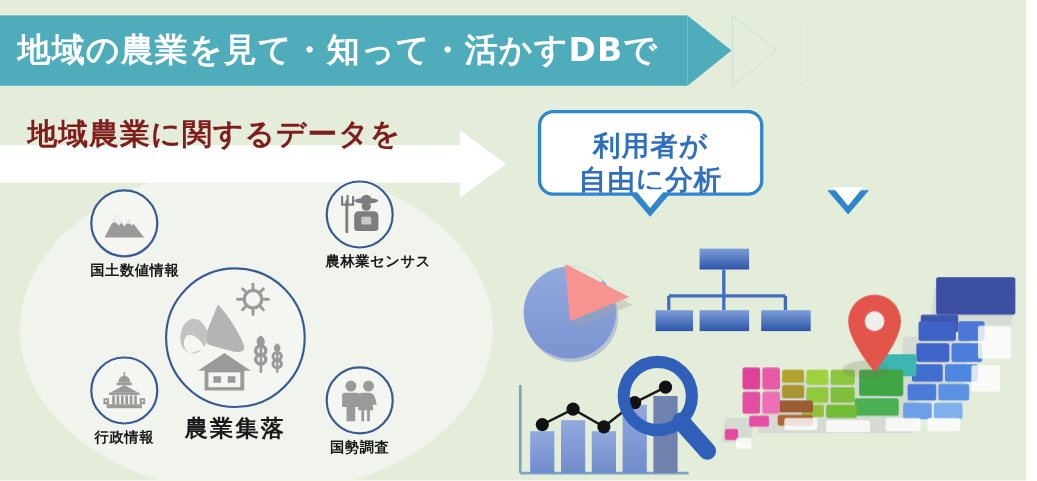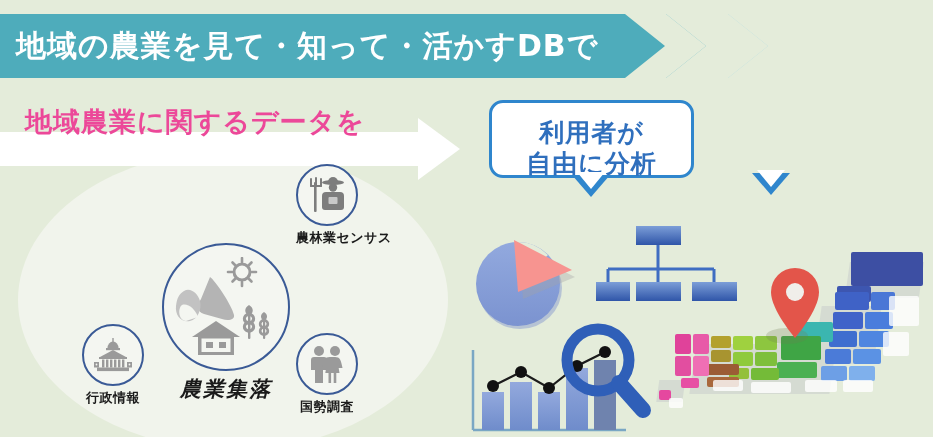--- a/index.html
+++ b/index.html
@@ -112,21 +112,21 @@
     top: 0;
     width: 0; height: 0;
     border-top: 31px solid transparent;
     border-bottom: 31px solid transparent;
     border-left: 42px solid #ffffff;
   }
   .sub-title {
     position: absolute;
     left: 25px;
     top: 104px;
-    color: #ec4899;
+    color: #7f1d1d;
     font-size: 27px;
     font-weight: bold;
     letter-spacing: 1px;
     white-space: nowrap;
   }
 
   
   .node {
     position: absolute;
     text-align: center;
@@ -213,20 +213,30 @@
     <div class="chev-notch chev2n"></div>
     <div class="banner-title">地域の農業を見て・知って・活かすDBで</div>
   </div>
 
   <div class="sub-arrow-wrap">
     <div class="sub-arrow-body"></div>
     <div class="sub-arrow-head"></div>
   </div>
   <div class="sub-title">地域農業に関するデータを</div>
 
+  <div class="node node-sm" style="left:82px; top:172px;">
+    <div class="node-circle">
+      <svg class="ic" width="40" height="30" viewBox="0 0 40 30">
+        <path d="M2 28 L13 7 L20 18 L25 11 L38 28 Z" fill="#9a9a9a"></path>
+        <path d="M13 7 L9 15 L12 14 L15 17 L18 14 L20 18 Z" fill="#ffffff" opacity="0.85"></path>
+        <path d="M25 11 L22 16 L24.5 15 L27 17 L29 15 Z" fill="#ffffff" opacity="0.85"></path>
+      </svg>
+    </div>
+    <div class="node-label">国土数値情報</div>
+  </div>
 
   <div class="node node-sm" style="left:296px; top:164px;">
     <div class="node-circle">
       <svg class="ic" width="42" height="42" viewBox="0 0 42 42">
         <g fill="#7d7d7d">
           <rect x="8" y="8" width="2.6" height="30" rx="1"></rect>
           <rect x="4" y="4" width="2" height="9" rx="1"></rect>
           <rect x="9" y="3" width="2" height="10" rx="1"></rect>
           <rect x="14" y="4" width="2" height="9" rx="1"></rect>
           <rect x="4" y="11" width="12" height="2" rx="1"></rect>
@@ -282,21 +292,21 @@
         </g>
         <g fill="#9a9a9a">
           <circle cx="29" cy="7" r="5"></circle>
           <path d="M29 13 c5 0 6 3 7.5 11 h-4.2 l-0.3 -4 l1.5 9 h-3.2 v10 h-2.6 v-10 h-2.6 v10 h-2.6 v-10 h-3.2 l1.5 -9 l-0.3 4 h-4.2 c1.5 -8 2.5 -11 7.5 -11 z"></path>
         </g>
       </svg>
     </div>
     <div class="node-label">国勢調査</div>
   </div>
 
-  <div class="node node-center" style="left:162px; top:243px;font-style:italic;">
+  <div class="node node-center" style="left:150px; top:243px;">
     <div class="node-circle">
       <svg class="ic" width="112" height="100" viewBox="0 0 112 100">
 
         <g stroke="#9a9a9a" stroke-width="2.6" stroke-linecap="round" fill="none">
           <circle cx="72" cy="15" r="8" stroke-width="3"></circle>
           <line x1="72" y1="1" x2="72" y2="5"></line>
           <line x1="72" y1="25" x2="72" y2="29"></line>
           <line x1="58" y1="15" x2="62" y2="15"></line>
           <line x1="82" y1="15" x2="86" y2="15"></line>
           <line x1="62.5" y1="5.5" x2="65.5" y2="8.5"></line>

